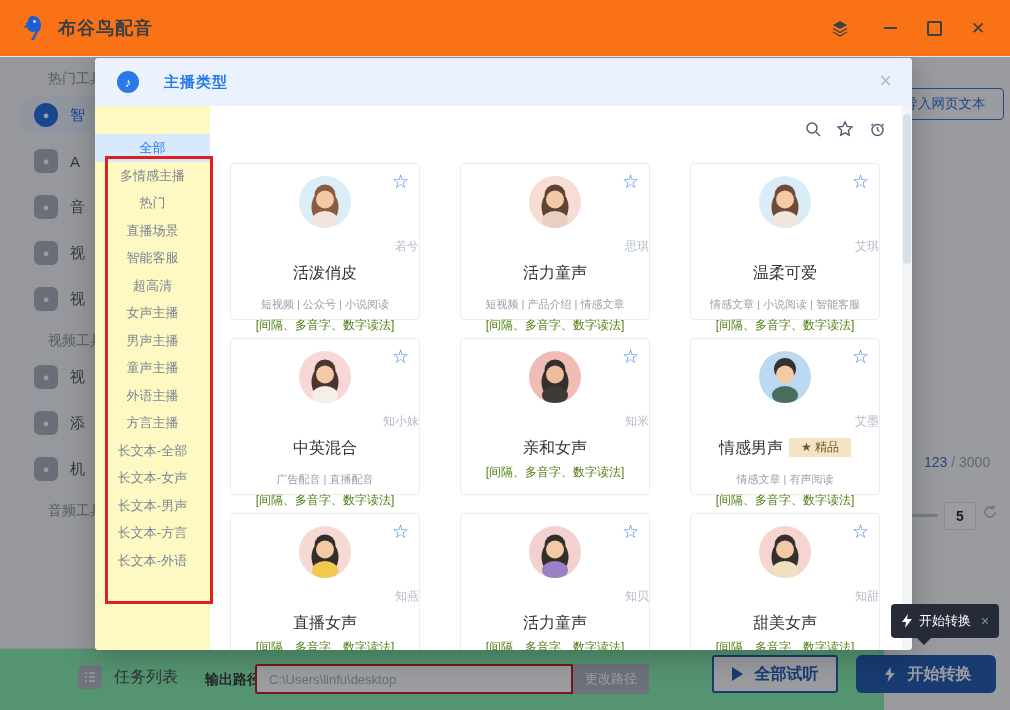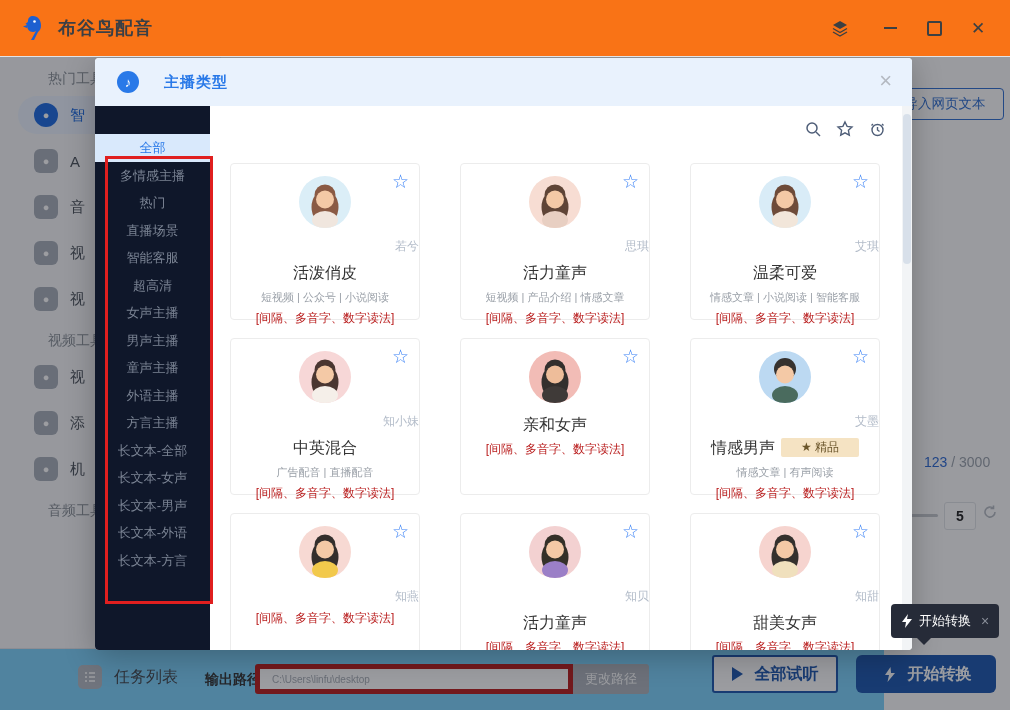--- a/index.html
+++ b/index.html
@@ -30,63 +30,63 @@
 
   .import-btn{position:absolute;left:886px;top:32px;width:116px;height:30px;border:1px solid #2f6fd0;border-radius:4px;
               color:#2f6fd0;font-size:13.5px;display:flex;align-items:center;justify-content:center;background:#fdfdfe;}
   .char-counter{position:absolute;left:924px;top:398px;font-size:14px;color:#9aa2ab;text-align:center;}
   .char-counter b{color:#2e6bd4;font-weight:normal;}
   .mini-slider{position:absolute;left:902px;top:458px;width:36px;height:3px;background:#c4c8cd;border-radius:2px;}
   .spin-box{position:absolute;left:944px;top:446px;width:30px;height:26px;background:#fdfdfd;border:1px solid #dfe2e6;border-radius:3px;
             font-size:14px;font-weight:bold;color:#222;display:flex;align-items:center;justify-content:center;}
   .refresh-ico{position:absolute;left:982px;top:448px;color:#b6bbc2;}
 
-  .bottom-bar{position:absolute;left:0;top:592px;width:884px;height:62px;background:#7dd3fc;border-top:1px solid #e2e4e8;}
+  .bottom-bar{position:absolute;left:0;top:592px;width:884px;height:62px;background:#86efac;border-top:1px solid #e2e4e8;}
   .task-list{position:absolute;left:78px;top:16px;display:flex;align-items:center;}
   .task-ico{width:24px;height:24px;border-radius:5px;background:#b3b9c2;display:flex;align-items:center;justify-content:center;}
   .task-label{margin-left:12px;font-size:16px;color:#43474d;}
   .outpath-label{position:absolute;left:205px;top:22px;font-size:14px;font-weight:bold;color:#333;}
-  .outpath-input{position:absolute;left:255px;top:15px;width:318px;height:30px;background:#fff;border:5px solid #b91c1c;border-radius:3px 0 0 3px;
-                 font-size:10px;color:#a7adb5;display:flex;align-items:center;padding-left:12px;box-sizing:border-box;}
+  .outpath-input{position:absolute;left:255px;top:15px;width:318px;height:30px;background:#fff;border:2px solid #b91c1c;border-radius:3px 0 0 3px;
+                 font-size:13px;color:#a7adb5;display:flex;align-items:center;padding-left:12px;box-sizing:border-box;}
   .changepath-btn{position:absolute;left:573px;top:15px;width:76px;height:30px;background:#aeb4bc;color:#fff;font-size:13px;
                   border-radius:0 3px 3px 0;display:flex;align-items:center;justify-content:center;}
   .preview-btn{position:absolute;left:712px;top:6px;width:126px;height:38px;border:2px solid #1d57ae;border-radius:3px;background:#fdfdfe;
                display:flex;align-items:center;justify-content:center;color:#1d57ae;font-size:16px;font-weight:bold;box-sizing:border-box;}
   .preview-btn .tri{width:0;height:0;border-left:11px solid #1d57ae;border-top:7px solid transparent;border-bottom:7px solid transparent;margin-right:12px;}
   .convert-btn{position:absolute;left:856px;top:6px;width:140px;height:38px;background:#1d57ae;border-radius:6px;
                display:flex;align-items:center;justify-content:center;color:#fff;font-size:16px;font-weight:bold;}
   .convert-btn svg{margin-right:10px;}
 
   
   .overlay{position:absolute;left:0;top:56px;width:1010px;height:654px;background:rgba(18,22,30,0.42);z-index:10;}
 
   
   .modal{position:absolute;left:95px;top:58px;width:817px;height:592px;background:#fff;border-radius:4px;z-index:50;
          box-shadow:0 6px 30px rgba(0,0,0,.25);overflow:hidden;}
   .modal-header{height:48px;background:#e9f2fd;display:flex;align-items:center;}
   .mh-ico{width:22px;height:22px;border-radius:50%;background:#2979e8;color:#fff;font-size:13px;display:flex;align-items:center;justify-content:center;margin-left:22px;}
   .mh-title{margin-left:25px;font-size:15px;font-weight:bold;color:#2979e8;letter-spacing:1px;}
   .mh-close{position:absolute;right:20px;top:12px;font-size:22px;color:#b4b9c1;line-height:22px;}
   .modal-body{position:absolute;left:0;top:48px;right:0;bottom:0;display:flex;}
-  .modal-side{width:115px;background:#0f172a;padding-top:28px;box-sizing:border-box;flex:0 0 115px;}
+  .modal-side{width:115px;background:#fef9c3;padding-top:28px;box-sizing:border-box;flex:0 0 115px;}
   .cat{height:27.5px;line-height:27.5px;text-align:center;font-size:13px;color:#7b8494;}
   .cat.active{background:#d9e9fc;color:#2979e8;}
   .modal-content{position:relative;flex:1;overflow:hidden;}
   .content-icons{position:absolute;right:26px;top:14px;display:flex;gap:14px;align-items:center;color:#4f5e78;}
   .content-icons .ci{width:18px;height:18px;display:flex;align-items:center;justify-content:center;}
 
   .card-grid{position:absolute;left:20px;top:57px;width:650px;display:grid;grid-template-columns:190px 190px 190px;grid-column-gap:40px;grid-row-gap:18px;}
   .card{position:relative;width:190px;height:157px;border:1px solid #ececec;border-radius:4px;box-sizing:border-box;text-align:center;background:#fff;}
   .card .fav{position:absolute;right:10px;top:6px;font-size:19px;color:#3b82f6;}
   .card .ava{margin-top:12px;}
   .card .vname{font-size:12px;color:#b3bcc9;margin-top:6px;text-align:right;}
   .card .vstyle{font-size:16px;color:#333;margin-top:8px;}
-  .card .vbadge{display:inline-block;margin-left:6px;background:#f5e3c3;color:#6a552a;font-size:12px;padding:1px 20px;border-radius:2px;vertical-align:2px;}
-  .card .vtags{font-size:11px;color:#9aa0a8;margin-top:6px;}
-  .card .vlink{font-size:12px;color:#b91c1c;margin-top:5px;}
+  .card .vbadge{display:inline-block;margin-left:6px;background:#f5e3c3;color:#6a552a;font-size:12px;padding:1px 12px;border-radius:2px;vertical-align:2px;}
+  .card .vtags{font-size:11px;color:#9aa0a8;margin-top:13px;}
+  .card .vlink{font-size:12px;color:#4d7c0f;margin-top:5px;}
 
   .modal-scroll{position:absolute;right:0;top:48px;bottom:0;width:10px;background:#f2f4f6;}
   .modal-thumb{position:absolute;left:1px;right:1px;top:8px;height:150px;background:#d8e0ea;border-radius:5px;}
 
   
   .red-box{position:absolute;left:105px;top:156px;width:102px;height:442px;border:3px solid #e01f1f;z-index:60;pointer-events:none;}
   .toast{position:absolute;left:891px;top:604px;height:34px;background:#262b38;border-radius:4px;z-index:70;
          display:flex;align-items:center;padding:0 10px;color:#fff;font-size:13px;}
   .toast .tx{margin-left:6px;}
   .toast .tclose{margin-left:10px;color:#8a8f9a;font-size:14px;}
@@ -190,22 +190,22 @@
           <div class="cat">智能客服</div>
           <div class="cat">超高清</div>
           <div class="cat">女声主播</div>
           <div class="cat">男声主播</div>
           <div class="cat">童声主播</div>
           <div class="cat">外语主播</div>
           <div class="cat">方言主播</div>
           <div class="cat">长文本-全部</div>
           <div class="cat">长文本-女声</div>
           <div class="cat">长文本-男声</div>
+          <div class="cat">长文本-方言</div>
           <div class="cat">长文本-外语</div>
-          <div class="cat">长文本-方言</div>
         </div>
       <div class="modal-content">
         <div class="content-icons">
           <span class="ci">
             <svg width="17" height="17" viewBox="0 0 17 17">
                 <circle cx="7" cy="7" r="5" fill="none" stroke="#4f5e78" stroke-width="1.5"></circle>
                 <path d="M11 11l4 4" stroke="#4f5e78" stroke-width="1.5"></path>
               </svg>
           </span>
           <span class="ci">
@@ -283,21 +283,21 @@
                     <circle cx="26" cy="26" r="26"></circle>
                   </clipPath>
                 </defs>
     <circle cx="26" cy="26" r="26" fill="#f2bcb6"></circle>
     <g clip-path="url(#av4)">
       <ellipse cx="26" cy="31" rx="13.5" ry="17" fill="#332f2d"></ellipse>
       <ellipse cx="26" cy="44" rx="13" ry="9" fill="#3f3a38"></ellipse>
       <circle cx="26" cy="19" r="10.5" fill="#332f2d"></circle>
       <circle cx="26" cy="23.5" r="9" fill="#eebd9a"></circle>
     </g>
-              </svg><div class="vstyle">亲和女声</div><div class="vlink">[间隔、多音字、数字读法]</div></div>
+              </svg><div class="vname">知米</div><div class="vstyle">亲和女声</div><div class="vlink">[间隔、多音字、数字读法]</div></div>
             <div class="card"><span class="fav">☆</span><svg class="ava" width="52" height="52" viewBox="0 0 52 52">
     <defs>
                   <clipPath id="av5">
                     <circle cx="26" cy="26" r="26"></circle>
                   </clipPath>
                 </defs>
     <circle cx="26" cy="26" r="26" fill="#bcd9f2"></circle>
     <g clip-path="url(#av5)">
 
       <ellipse cx="26" cy="44" rx="13" ry="9" fill="#4a6b5e"></ellipse>
@@ -311,21 +311,21 @@
                     <circle cx="26" cy="26" r="26"></circle>
                   </clipPath>
                 </defs>
     <circle cx="26" cy="26" r="26" fill="#f7d9d3"></circle>
     <g clip-path="url(#av6)">
       <ellipse cx="26" cy="31" rx="13.5" ry="17" fill="#332e2c"></ellipse>
       <ellipse cx="26" cy="44" rx="13" ry="9" fill="#f2c94c"></ellipse>
       <circle cx="26" cy="19" r="10.5" fill="#332e2c"></circle>
       <circle cx="26" cy="23.5" r="9" fill="#f4c9a6"></circle>
     </g>
-              </svg><div class="vname">知燕</div><div class="vlink">[间隔、多音字、数字读法]</div></div>
+              </svg><div class="vname">知燕</div><div class="vstyle">直播女声</div><div class="vlink">[间隔、多音字、数字读法]</div></div>
             <div class="card"><span class="fav">☆</span><svg class="ava" width="52" height="52" viewBox="0 0 52 52">
     <defs>
                   <clipPath id="av7">
                     <circle cx="26" cy="26" r="26"></circle>
                   </clipPath>
                 </defs>
     <circle cx="26" cy="26" r="26" fill="#f3d1d1"></circle>
     <g clip-path="url(#av7)">
       <ellipse cx="26" cy="31" rx="13.5" ry="17" fill="#343028"></ellipse>
       <ellipse cx="26" cy="44" rx="13" ry="9" fill="#9b7fc7"></ellipse>

